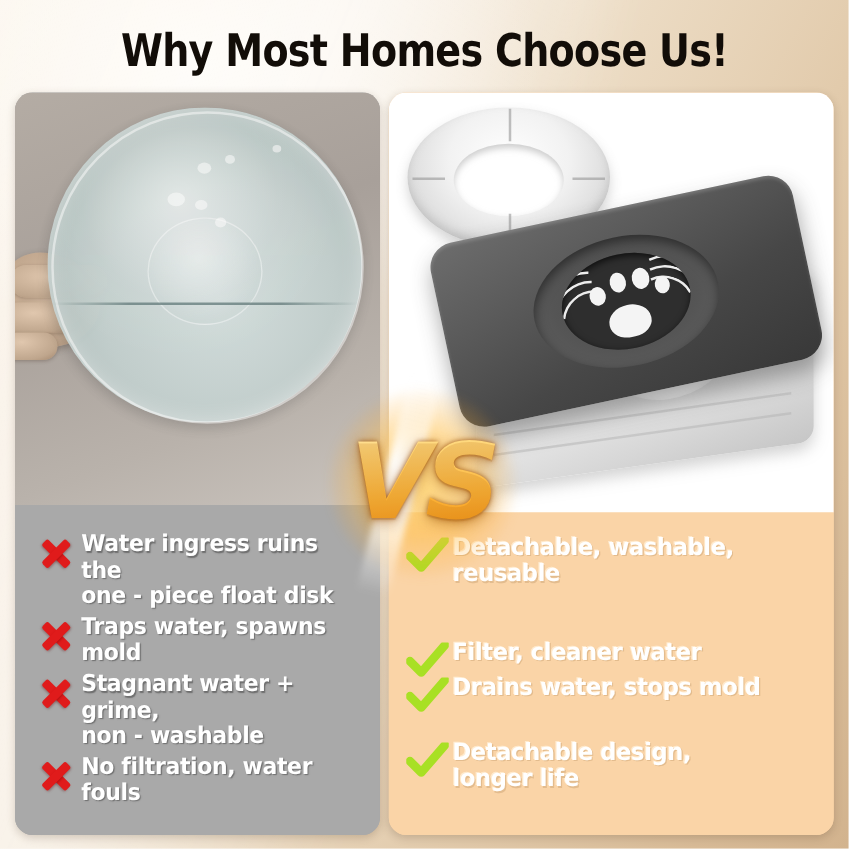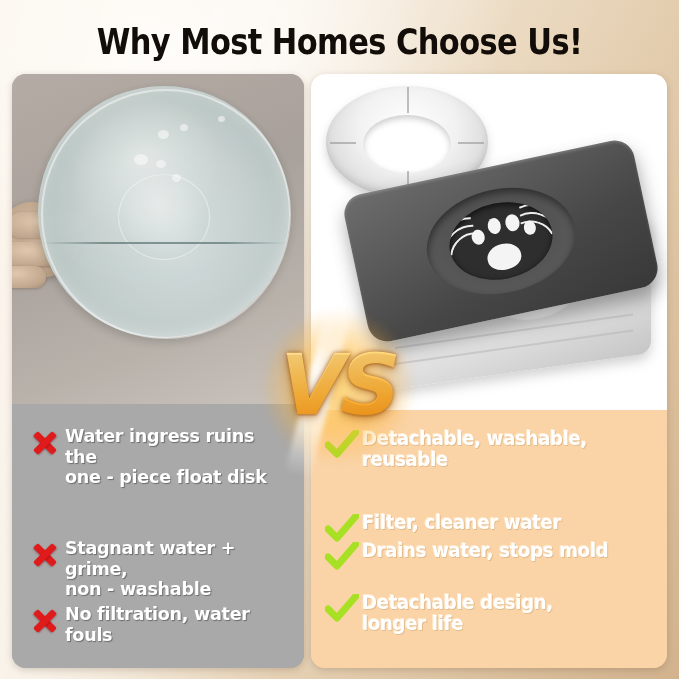--- a/index.html
+++ b/index.html
@@ -229,20 +229,24 @@
       </div>
     </div>
 
     <div class="listbox" id="list-left">
       <div class="bullets">
         <div class="row" style="top:22px;">
           <span class="mark x-icon"></span>
           <span class="bullet-text" style="white-space:pre-line;">Water ingress ruins the
 one - piece float disk</span>
         </div>
+        <div class="row" style="top:88px;">
+          <span class="mark x-icon"></span>
+          <span class="bullet-text" style="white-space:pre-line;">Traps water, spawns mold</span>
+        </div>
         <div class="row" style="top:200px;">
           <span class="mark x-icon"></span>
           <span class="bullet-text" style="white-space:pre-line;">No filtration, water fouls</span>
         </div>
         <div class="row" style="top:134px;">
           <span class="mark x-icon"></span>
           <span class="bullet-text" style="white-space:pre-line;">Stagnant water + grime,
 non - washable</span>
         </div>
       </div>

